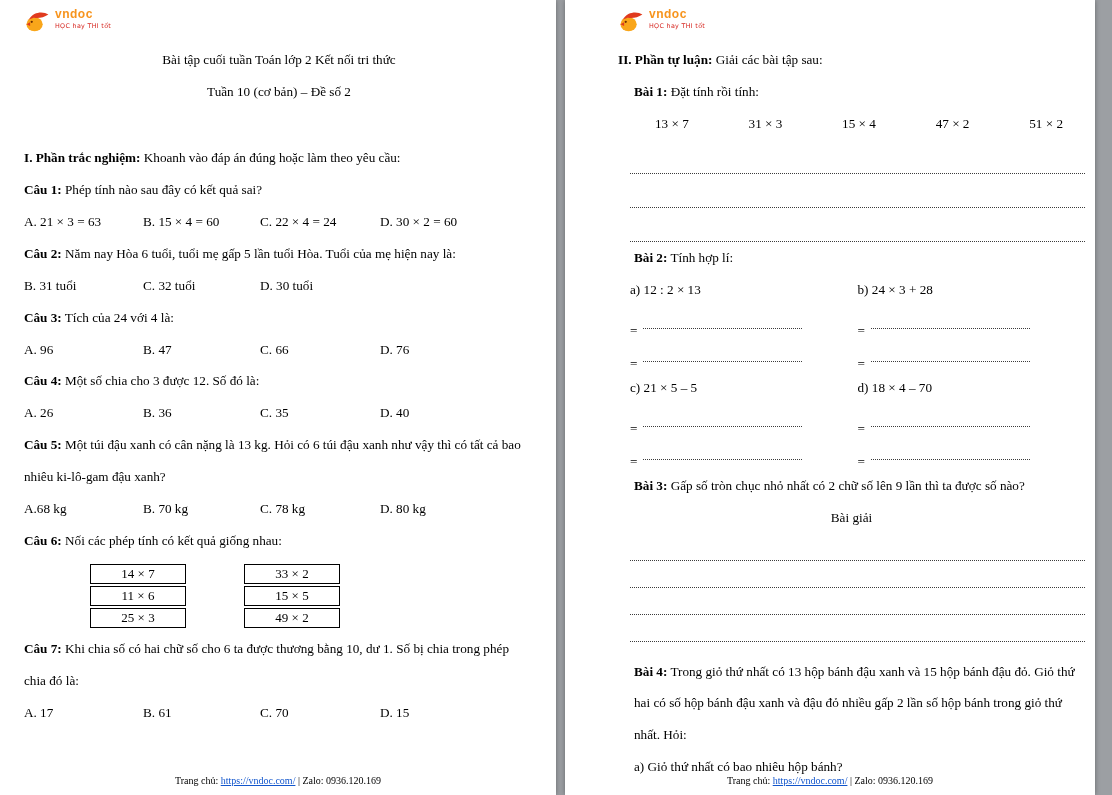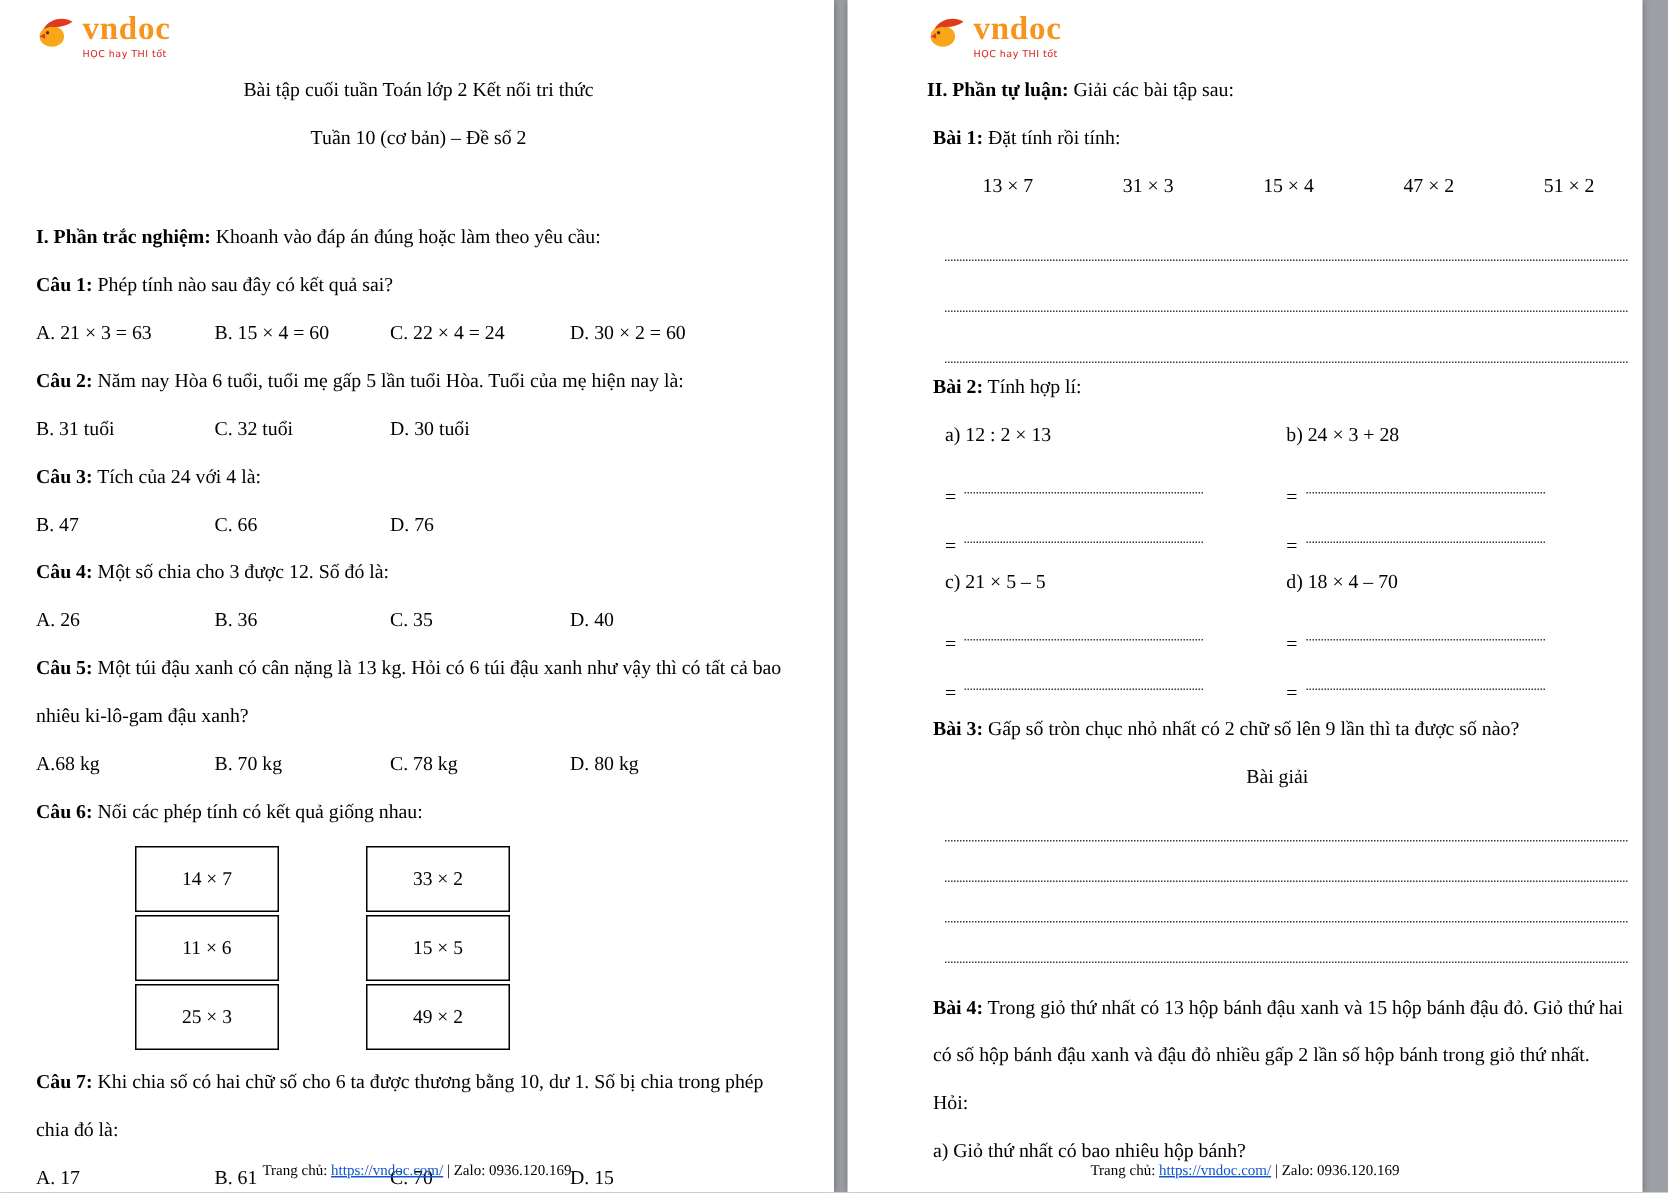--- a/index.html
+++ b/index.html
@@ -13,38 +13,38 @@
   .page-left{left:0;width:556px;padding:8px 22px 0 24px;box-sizing:border-box}
   .page-right{left:565px;width:530px;padding:8px 10px 0 53px;box-sizing:border-box}
 
   .b{font-weight:bold}
   .i{}
   .lh-tight{line-height:2.05}
 
   
   .logo{display:flex;align-items:flex-start;gap:5px;height:36px}
   .logo-icon{width:26px;height:26px;flex:0 0 auto}
-  .logo-brand{font-family:Liberation Serif, serif;font-weight:700;font-size:22px;color:#f7941d;line-height:1;letter-spacing:.5px}
+  .logo-brand{font-family:Liberation Sans, sans-serif;font-weight:700;font-size:12px;color:#f7941d;line-height:1;letter-spacing:.5px}
   .logo-tagline{font-family:"DejaVu Sans","Liberation Sans",sans-serif;font-weight:400;font-size:6.4px;color:#d6251f;margin-top:2px;letter-spacing:.3px}
 
   .doc-title{text-align:center;font-weight:normal;line-height:2.42}
   .section-head{line-height:2.42}
   .section-head.gap-top{margin-top:34px}
 
   .q{line-height:2.42}
   .opts{display:grid;grid-template-columns:119px 117px 120px auto;line-height:2.42}
 
   
   .match{display:flex;align-items:flex-start;margin:7px 0 5px 66px}
   .match-col{display:flex;flex-direction:column;gap:2px}
   .match-col.right{margin-left:58px}
-  .mbox{width:96px;height:44px;border:1px solid #000;display:flex;align-items:center;justify-content:center;font-size:13px;box-sizing:border-box}
-
-  
-  .bai{line-height:2.42;margin-left:4px}
+  .mbox{width:96px;height:20px;border:1px solid #000;display:flex;align-items:center;justify-content:center;font-size:13px;box-sizing:border-box}
+
+  
+  .bai{line-height:2.42;margin-left:16px}
   .exprs{display:flex;justify-content:space-between;line-height:2.42;margin:0 22px 0 37px}
   .dotline{margin-left:12px;height:33px;border-bottom:1.7px dotted #3c3c3c}
   .dotline.short{height:26px}
   .b2grid{display:grid;grid-template-columns:1fr 1fr;margin-left:12px}
   .b2label{line-height:2.42}
   .eq{display:flex;align-items:flex-end;height:33px;width:172px}
   .eq .dots{flex:1;border-bottom:1.7px dotted #3c3c3c;margin:0 0 10px 6px;height:0}
   .centered{text-align:center;line-height:2.42}
   .bai4{margin-top:14px}
 
@@ -97,20 +97,21 @@
     <span>B. 31 tuổi</span>
     <span>C. 32 tuổi</span>
     <span>D. 30 tuổi</span>
   </div>
 
   <div class="q">
     <span class="b">Câu 3:</span>
     <span>Tích của 24 với 4 là:</span>
   </div>
   <div class="opts">
+    <span>A. 96</span>
     <span>B. 47</span>
     <span>C. 66</span>
     <span>D. 76</span>
   </div>
 
   <div class="q">
     <span class="b">Câu 4:</span>
     <span>Một số chia cho 3 được 12. Số đó là:</span>
   </div>
   <div class="opts">

